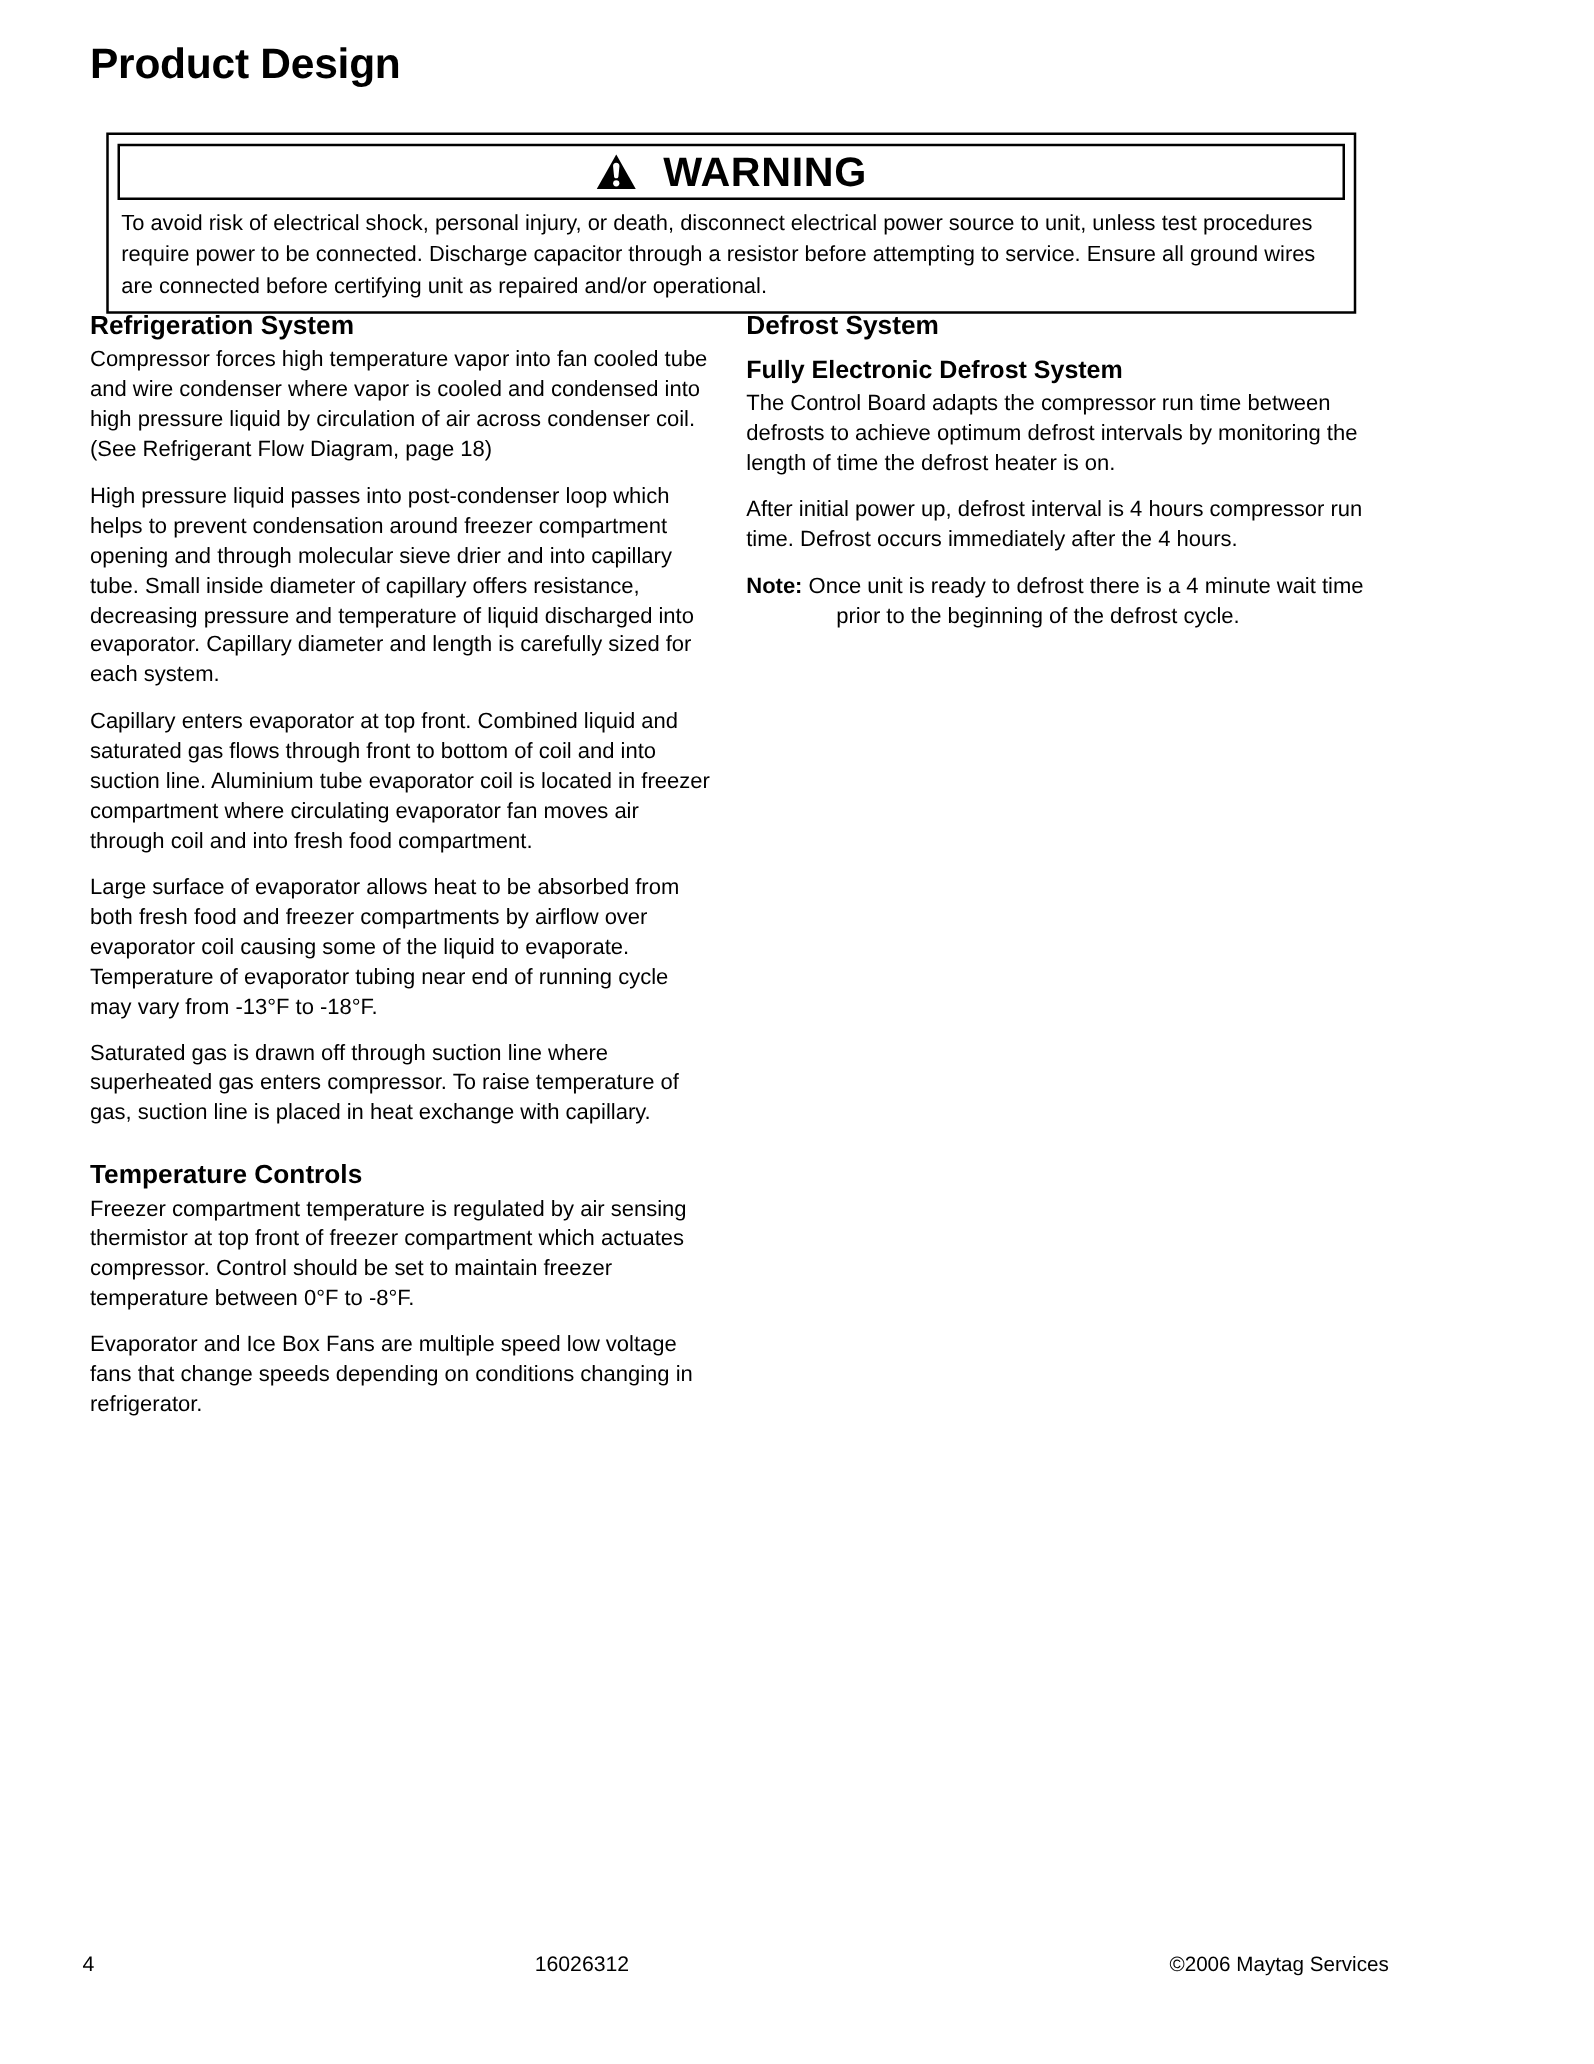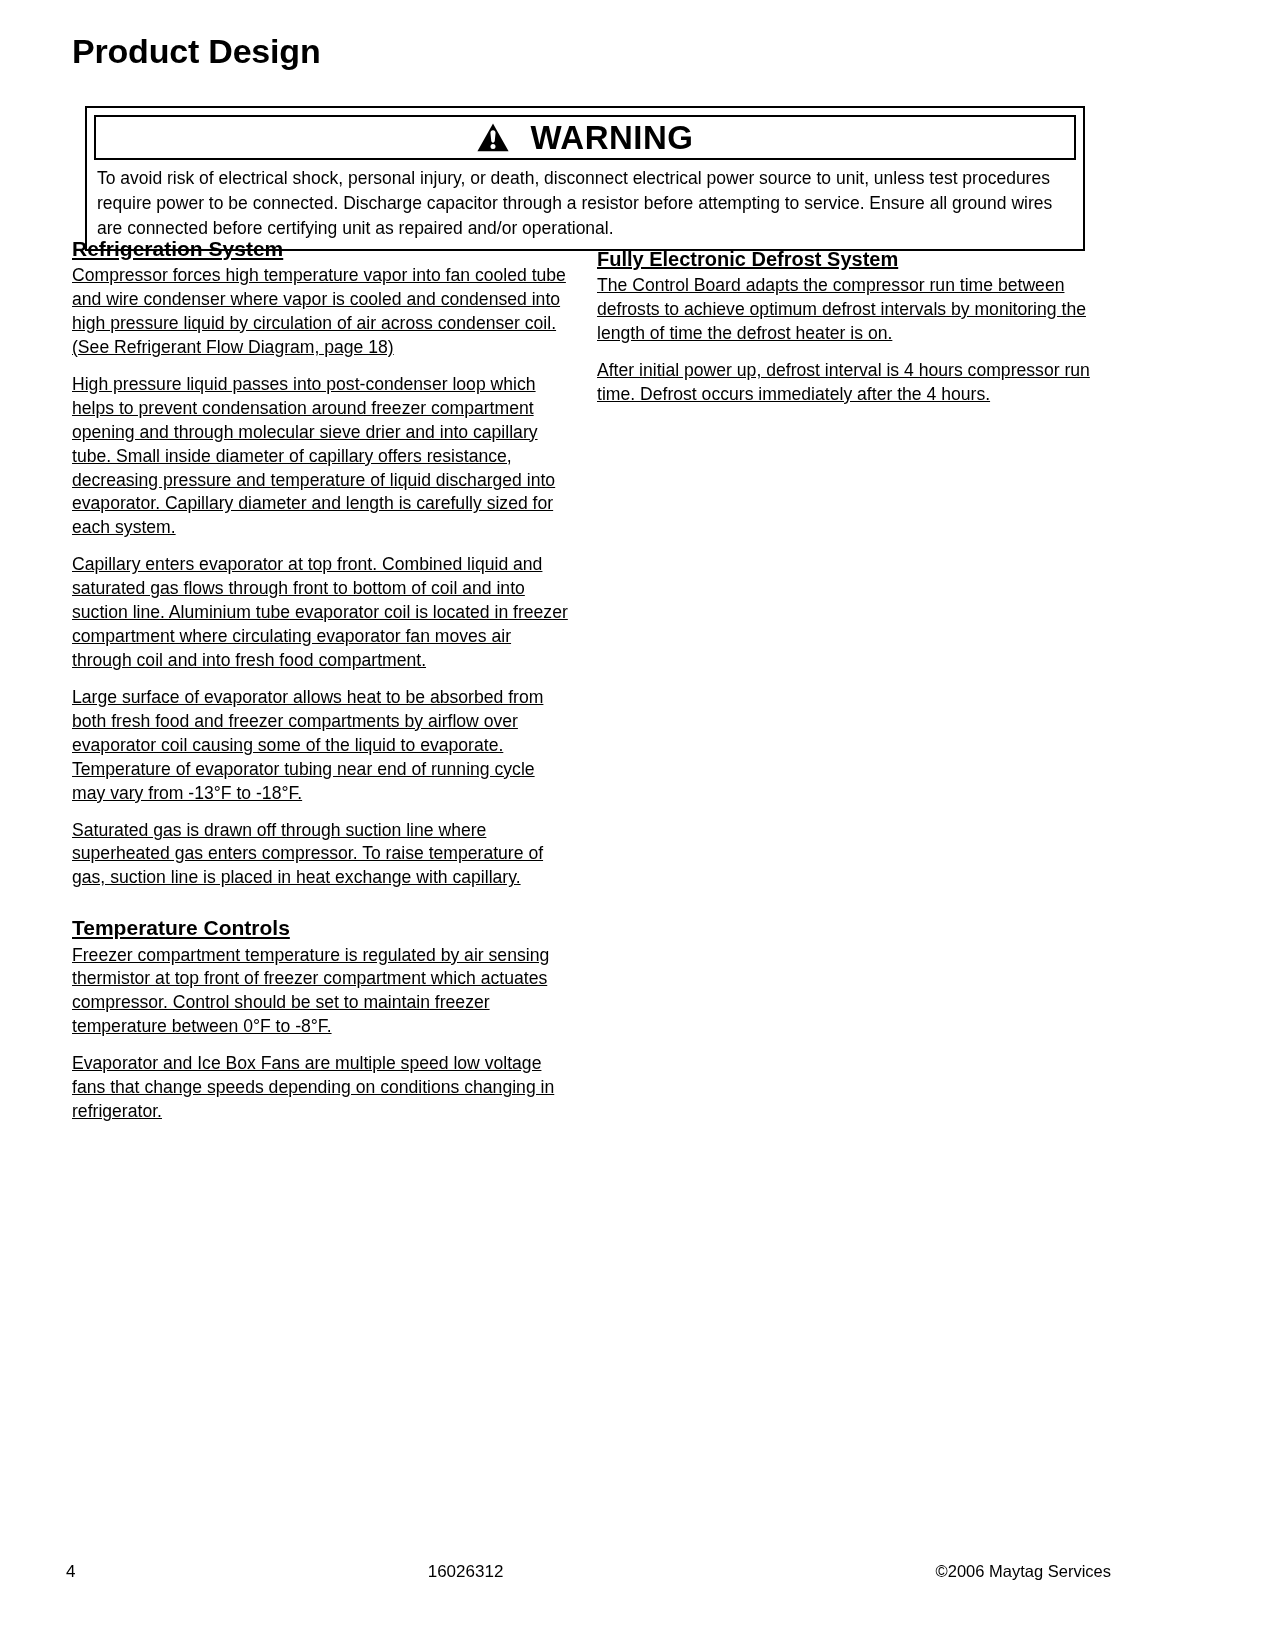--- a/index.html
+++ b/index.html
@@ -66,23 +66,22 @@
     font-size: 17.5px;
     line-height: 1.42;
     margin-top: 6px;
     padding-left: 3px;
     padding-right: 2px;
   }
 
   
   .col {
     position: absolute;
-    top: 236px;
+    top: 248px;
     width: 500px;
-    text-decoration: underline;
   }
   .col-left  { left: 72px; }
   .col-right { left: 597px; }
 
   h2.section {
     font-size: 21px;
     font-weight: bold;
     margin: 0 0 3px 0;
     line-height: 1.2;
   }
@@ -164,23 +163,25 @@
     <p class="body">Saturated gas is drawn off through suction line where superheated gas enters compressor. To raise temperature of gas, suction line is placed in heat exchange with capillary.</p>
 
     <h2 class="section spaced-top">Temperature Controls</h2>
     <p class="body">Freezer compartment temperature is regulated by air sensing thermistor at top front of freezer compartment which actuates compressor.  Control should be set to maintain freezer temperature between 0°F to -8°F.</p>
     <p class="body">Evaporator and Ice Box Fans are multiple speed low voltage fans that change speeds depending on conditions changing in refrigerator.</p>
 
   </div>
 
   <div class="col col-right">
 
+    <h2 class="section">Defrost System</h2>
     <h3 class="subsection"> Fully Electronic Defrost System</h3>
     <p class="body">The Control Board adapts the compressor run time between defrosts to achieve optimum defrost intervals by monitoring the length of time the defrost heater is on.</p>
     <p class="body">After initial power up, defrost interval is 4 hours compressor run time. Defrost occurs immediately after the 4 hours.</p>
+    <p class="note"><span class="note-label">Note:</span><span> Once unit is ready to defrost there is a 4 minute wait time prior to the beginning of the defrost cycle.</span></p>
 
   </div>
 
   <div class="footer">
     <span class="footer-page">4</span>
     <span class="footer-part">16026312</span>
     <span class="footer-copy">©2006 Maytag Services</span>
   </div>
 
 </div>

